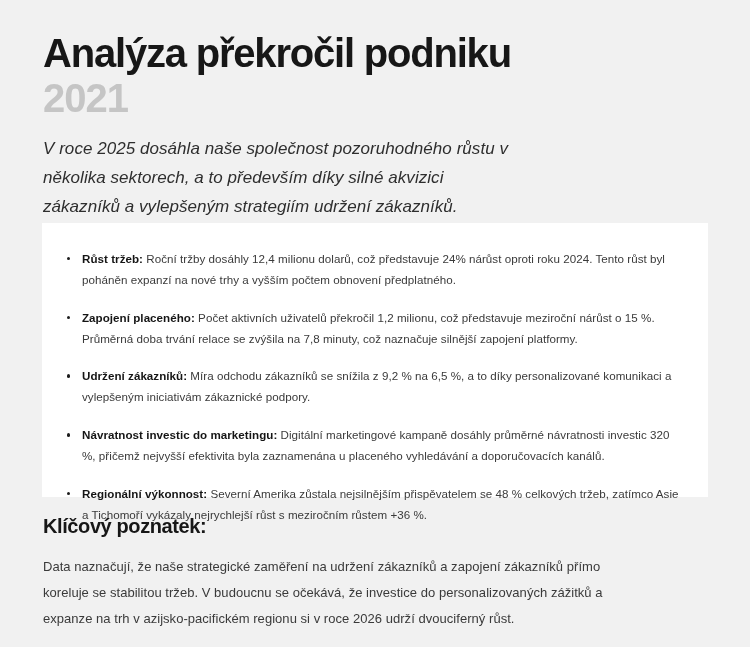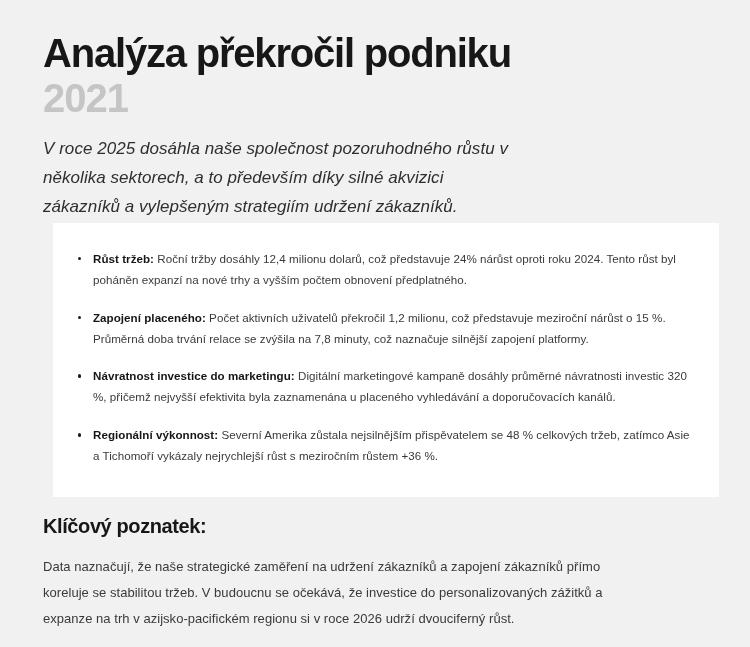--- a/index.html
+++ b/index.html
@@ -48,21 +48,21 @@
     line-height: 1.72;
     font-style: italic;
     color: #2e2e2e;
     max-width: 482px;
     letter-spacing: 0.05px;
   }
 
   
   .card {
     position: absolute;
-    left: 53px;
+    left: 42px;
     top: 223px;
     width: 666px;
     height: 274px;
     background: #ffffff;
     box-sizing: border-box;
     padding: 26px 28px 10px 18px;
   }
   .bullets {
     list-style: none;
     margin: 0;
@@ -132,21 +132,24 @@
 
   <div class="card">
     <ul class="bullets">
       <li>
         <span class="lead">Růst tržeb:</span><span> Roční tržby dosáhly 12,4 milionu dolarů, což představuje 24% nárůst oproti roku 2024. Tento růst byl poháněn expanzí na nové trhy a vyšším počtem obnovení předplatného.</span>
       </li>
       <li>
         <span class="lead">Zapojení placeného:</span><span> Počet aktivních uživatelů překročil 1,2 milionu, což představuje meziroční nárůst o 15 %. Průměrná doba trvání relace se zvýšila na 7,8 minuty, což naznačuje silnější zapojení platformy.</span>
       </li>
       <li>
-        <span class="lead">Návratnost investice do marketingu:</span><span> Digitální marketingové kampaně dosáhly průměrné návratnosti investic 320 %, přičemž nejvyšší efektivita byla zaznamenána u placeného vyhledávání a doporučovacích kanálů.</span>
+        <span class="lead">Udržení zákazníků:</span><span> Míra odchodu zákazníků se snížila z 9,2 % na 6,5 %, a to díky personalizované komunikaci a vylepšeným iniciativám zákaznické podpory.</span>
+      </li>
+      <li>
+        <span class="lead">Návratnost investic do marketingu:</span><span> Digitální marketingové kampaně dosáhly průměrné návratnosti investic 320 %, přičemž nejvyšší efektivita byla zaznamenána u placeného vyhledávání a doporučovacích kanálů.</span>
       </li>
       <li>
         <span class="lead">Regionální výkonnost:</span><span> Severní Amerika zůstala nejsilnějším přispěvatelem se 48 % celkových tržeb, zatímco Asie a Tichomoří vykázaly nejrychlejší růst s meziročním růstem +36 %.</span>
       </li>
     </ul>
   </div>
 
   <div class="takeaway">
     <h2 class="takeaway-title">Klíčový poznatek:</h2>
     <p class="takeaway-body">Data naznačují, že naše strategické zaměření na udržení zákazníků a zapojení zákazníků přímo koreluje se stabilitou tržeb. V budoucnu se očekává, že investice do personalizovaných zážitků a expanze na trh v azijsko-pacifickém regionu si v roce 2026 udrží dvouciferný růst.</p>

